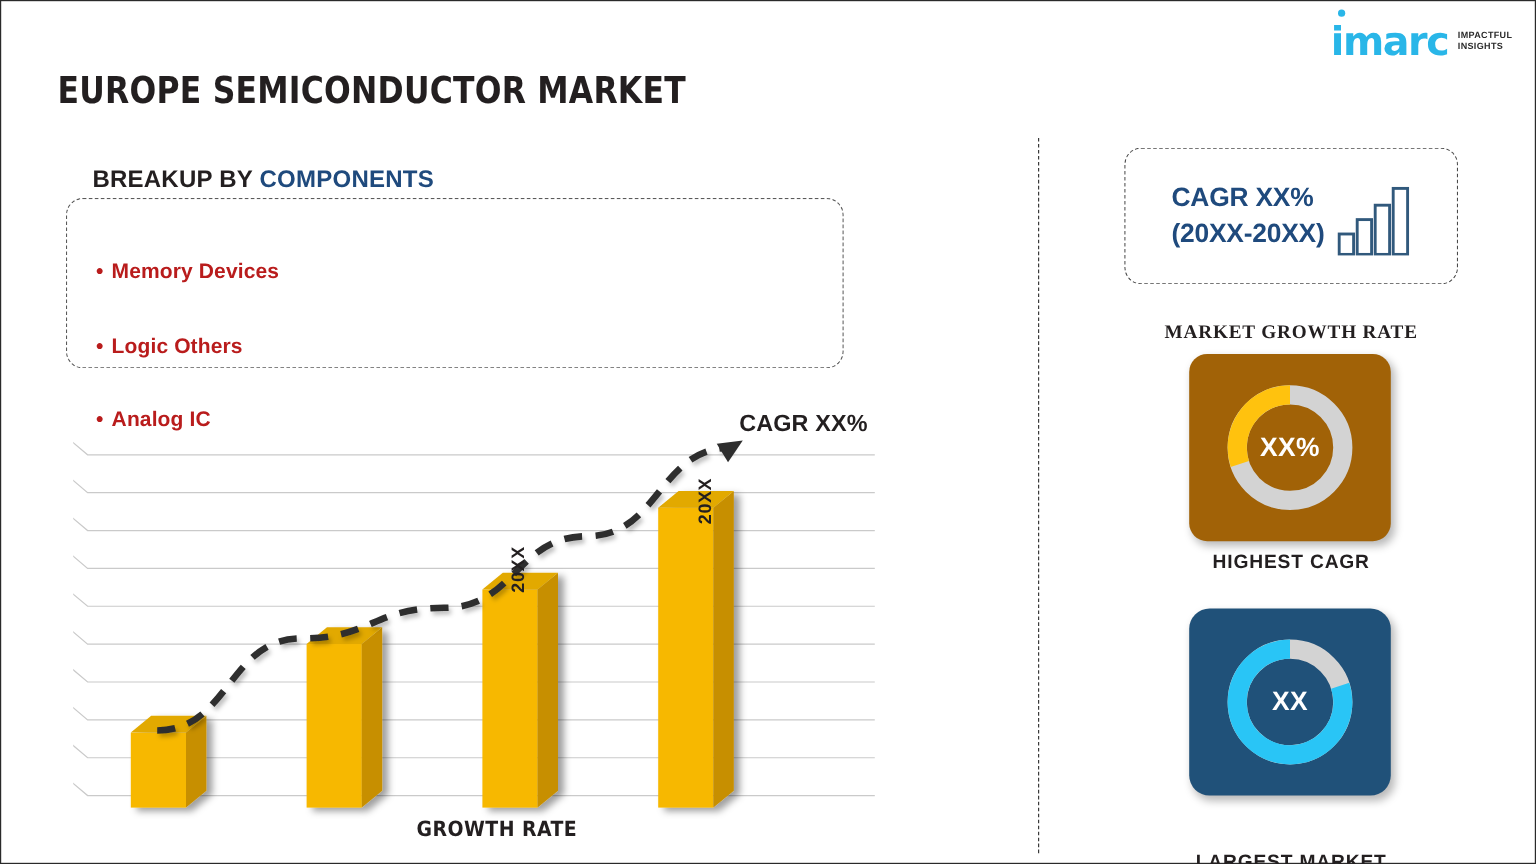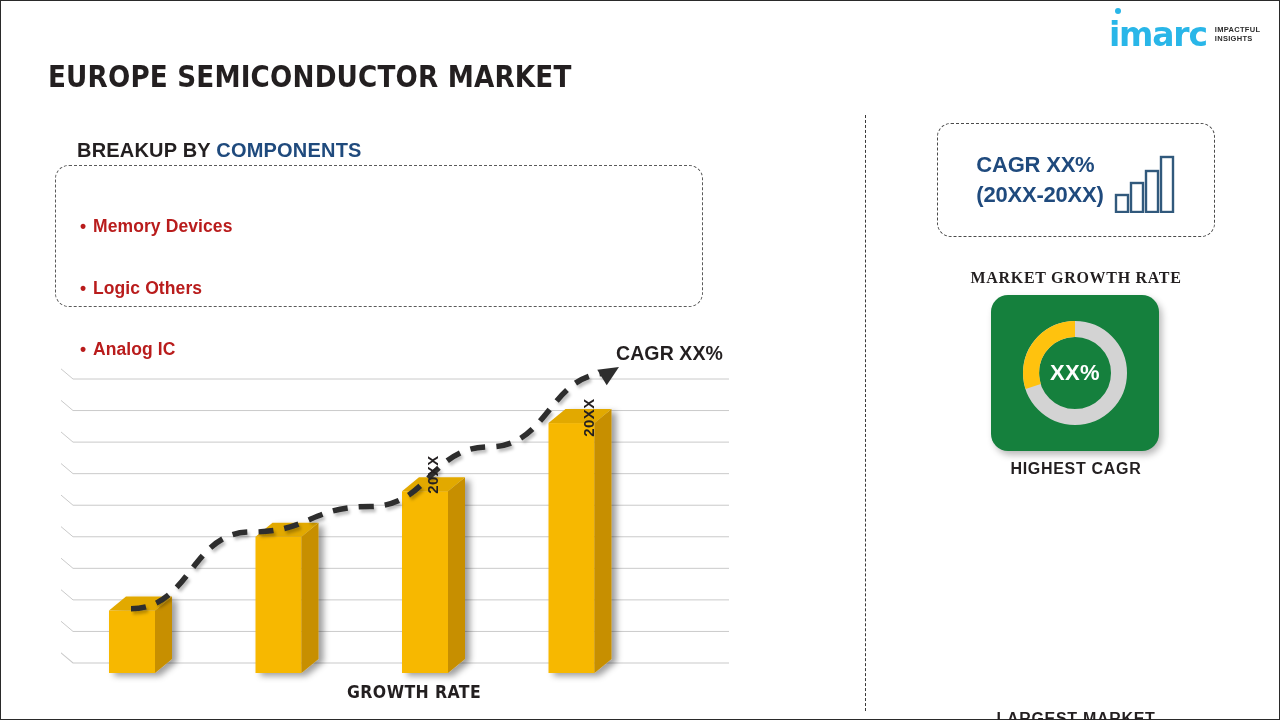--- a/index.html
+++ b/index.html
@@ -219,26 +219,35 @@
     </div>
     <svg class="cagr-mini" width="62" height="62" viewBox="0 0 62 62">
       <rect x="2" y="44" width="12" height="17" fill="#ffffff" stroke="#31597c" stroke-width="2.4"></rect>
       <rect x="17" y="32" width="12" height="29" fill="#ffffff" stroke="#31597c" stroke-width="2.4"></rect>
       <rect x="32" y="20" width="12" height="41" fill="#ffffff" stroke="#31597c" stroke-width="2.4"></rect>
       <rect x="47" y="6" width="12" height="55" fill="#ffffff" stroke="#31597c" stroke-width="2.4"></rect>
     </svg>
   </div>
   <div class="r-caption cap-growth">MARKET GROWTH RATE</div>
 
-  <div class="donut-card donut-1" id="card1" style="background: #15803d;">
+  <div class="donut-card donut-1" id="card1" style="background: #a16207; border-radius: 15px;">
     <div class="donut-wrap">
       <svg width="118" height="118" viewBox="0 0 118 118">
         <circle cx="59" cy="59" r="44" fill="none" stroke-width="16" id="d1track" stroke="#D3D3D3"></circle>
         <path id="d1arc" fill="none" stroke-width="16" d="M 17.153513283013247 72.59674775249769 A 44 44 0 0 1 58.99999999999999 15" stroke="#FFC20E"></path>
       </svg>
       <div class="donut-val">XX%</div>
     </div>
   </div>
   <div class="r-caption cap-cagr">HIGHEST CAGR</div>
 
+  <div class="donut-card donut-2" id="card2" style="background: rgb(32, 81, 121);">
+    <div class="donut-wrap">
+      <svg width="118" height="118" viewBox="0 0 118 118">
+        <circle cx="59" cy="59" r="44" fill="none" stroke-width="16" id="d2track" stroke="#D3D3D3"></circle>
+        <path id="d2arc" fill="none" stroke-width="16" d="M 100.84648671698676 45.403252247502316 A 44 44 0 1 1 58.99999999999999 15" stroke="#29C5F6"></path>
+      </svg>
+      <div class="donut-val">XX</div>
+    </div>
+  </div>
   <div class="r-caption cap-market">LARGEST MARKET</div>
 
 </div>
 
 </body></html>

